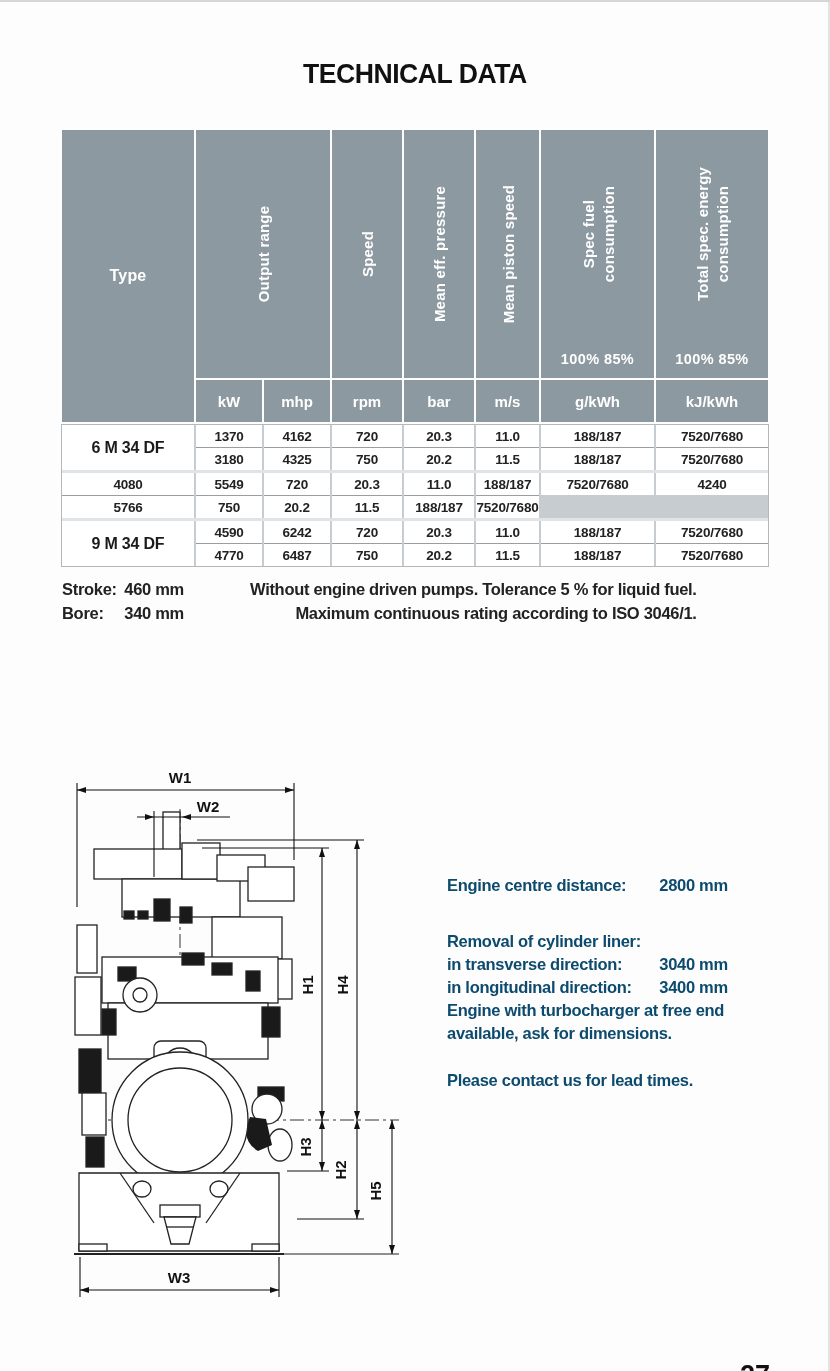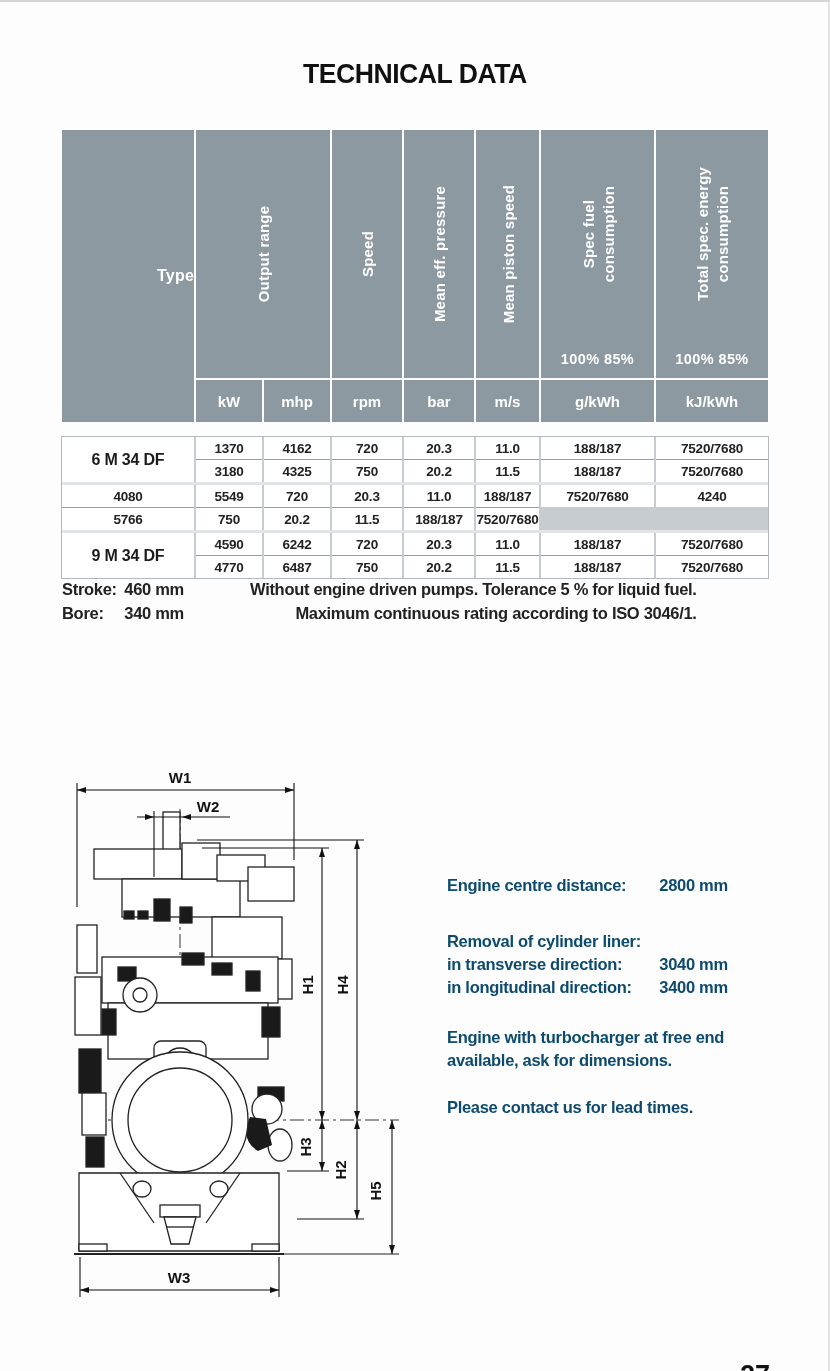--- a/index.html
+++ b/index.html
@@ -22,21 +22,21 @@
 
   
   .tech-table{position:absolute;left:62px;top:128px;width:706px;}
   .tbl-head{
     display:grid;
     grid-template-columns:132px 66px 66px 70px 70px 63px 113px 112px;
     grid-template-rows:248px 42px;
     gap:2px;
   }
   .hcell{background:#8d99a1;position:relative;}
-  .c1{grid-column:1;grid-row:1 / 3;display:flex;align-items:center;justify-content:flex-end;}
+  .c1{grid-column:1;grid-row:1 / 3;display:flex;align-items:center;justify-content:center;}
   .c23{grid-column:2 / 4;grid-row:1;}
   .c4{grid-column:4;grid-row:1;} .c5{grid-column:5;grid-row:1;}
   .c6{grid-column:6;grid-row:1;} .c7{grid-column:7;grid-row:1;}
   .c8{grid-column:8;grid-row:1;}
   .u2{grid-column:2;grid-row:2;} .u3{grid-column:3;grid-row:2;}
   .u4{grid-column:4;grid-row:2;} .u5{grid-column:5;grid-row:2;}
   .u6{grid-column:6;grid-row:2;} .u7{grid-column:7;grid-row:2;}
   .u8{grid-column:8;grid-row:2;}
   .type-label{color:#fff;font-weight:bold;font-size:16px;letter-spacing:0.2px;}
   .rot{
@@ -47,21 +47,21 @@
   .rot.hi{top:42%;}
   .rot2{white-space:normal;text-align:center;line-height:1.3;}
   .rot2 div{white-space:nowrap;}
   .loads{
     position:absolute;left:0;right:0;bottom:11px;text-align:center;
     color:#fff;font-weight:bold;font-size:14.5px;letter-spacing:0.4px;
   }
   .ucell{display:flex;align-items:center;justify-content:center;
     color:#fff;font-weight:bold;font-size:15px;}
 
-  .tbl-body{margin-top:15px;outline:1px solid #b2b8bc;background:#fff;}
+  .tbl-body{margin-top:3px;outline:1px solid #b2b8bc;background:#fff;}
   .group{
     display:grid;
     grid-template-columns:132px 66px 66px 70px 70px 63px 113px 112px;
     grid-template-rows:22px 23px;
     column-gap:2px;
     background:#c6ccd0;
   }
   .group + .group{border-top:3px solid #e0e4e6;}
   .cell{background:#fff;display:flex;align-items:center;justify-content:center;}
   .cell.type{grid-column:1;grid-row:1 / 3;font-weight:bold;font-size:16px;color:#1b1b1b;letter-spacing:-0.2px;}
@@ -76,21 +76,21 @@
     letter-spacing:-0.3px;color:#222;line-height:24px;text-align:right;}
 
   
   .drawing{position:absolute;left:62px;top:755px;}
   .drawing svg text{font-family:"Liberation Sans",sans-serif;font-weight:bold;font-size:15px;fill:#111;}
 
   
   .info{position:absolute;left:447px;top:872px;font-size:16.5px;font-weight:bold;
     letter-spacing:-0.3px;color:#0c4a6e;line-height:23px;}
   .info .ilabel{display:inline-block;min-width:208px;}
-  .gap1{margin-top:33px;} .gap2{margin-top:27px;} .gap3{margin-top:24px;}
+  .gap1{margin-top:33px;} .gap2{} .gap3{margin-top:24px;}
 
   
   .page-num{position:absolute;left:740px;top:1358px;font-size:27px;font-weight:bold;color:#111;}
 </style>
 </head>
 <body>
 
 <div class="right-edge"></div>
 
 <div class="page-title">

